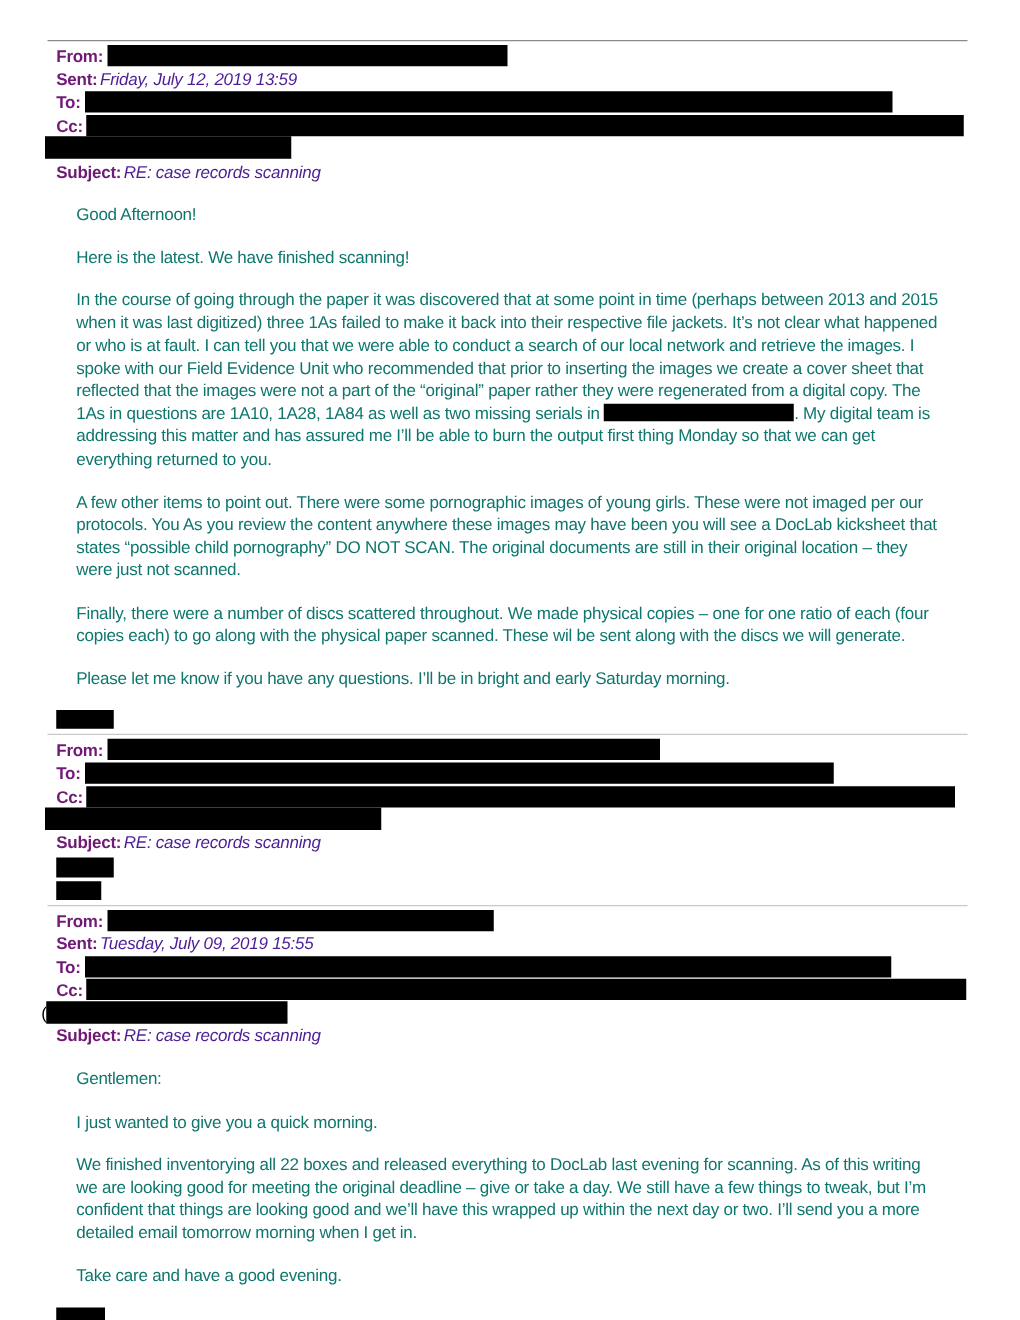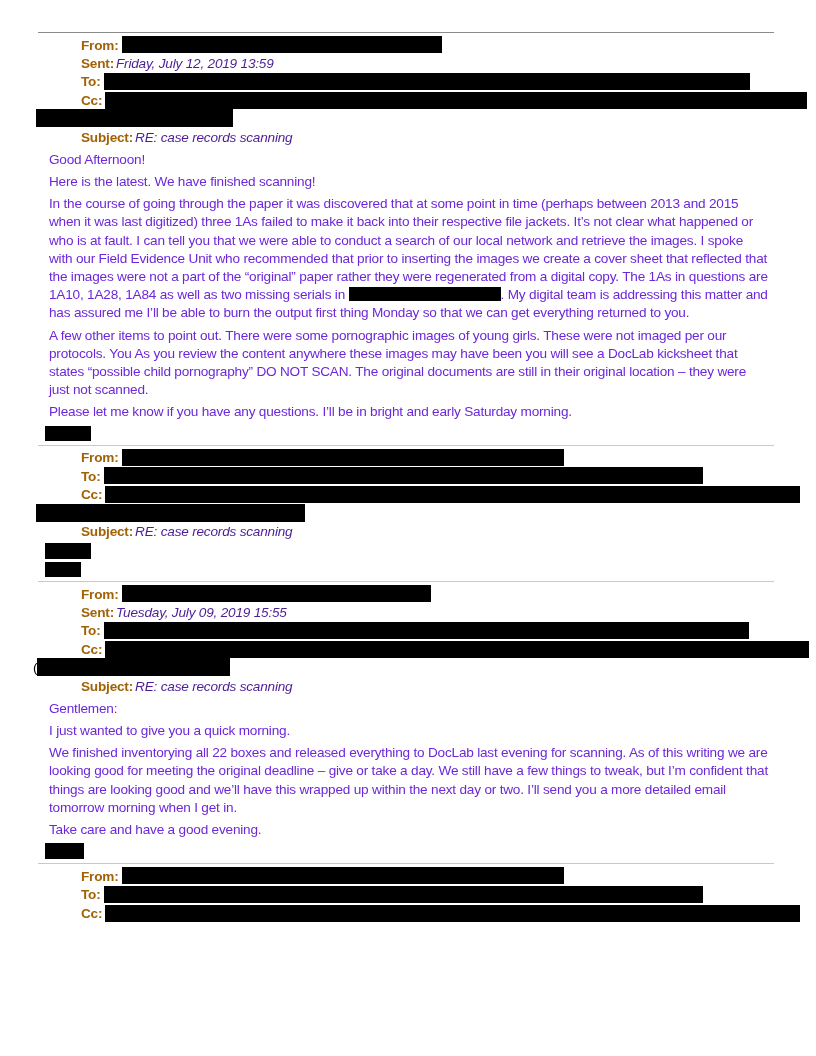--- a/index.html
+++ b/index.html
@@ -6,46 +6,47 @@
   .page{
     width:816px;height:1056px;background:#ffffff;box-sizing:border-box;
     padding:28px 44px 0 45px;overflow:hidden;color:#000;
     font-family:"Liberation Sans",sans-serif;font-size:13.6px;
     letter-spacing:-0.2px;line-height:18.2px;
   }
   .email{display:block;}
   .rule{height:0;border-top:1px solid #c9c9c9;margin:4px -2px 3px -7px;}
   .rule-top{border-top:1.5px solid #8a8a8a;}
   .hrow{white-space:nowrap;line-height:18.2px;}
-  .hlabel{font-weight:bold;color:#a16207;margin-left:36px;}
+  .hlabel{font-weight:bold;color:#701a75;}
   .hval{color:#4c1d95;margin-left:2px;font-style:italic;}
   .red{display:inline-block;background:#000;height:17px;vertical-align:-3.5px;margin-left:3px;}
   .hrow2{white-space:nowrap;line-height:18.2px;}
   .red2{height:18px;vertical-align:-4px;margin-left:0;margin-top:-1px;}
-  .bodyp{margin:4px;color:#6d28d9;}
+  .bodyp{margin:16px;color:#0f766e;}
   .inline-red{display:inline-block;background:#000;vertical-align:-2px;}
   .block-red{background:#000;margin:2px 0 3px 0;}
 </style>
 </head>
 <body>
 
 <div class="page">
   <div>
       <section class="email">
         <div class="rule rule-top"></div>
         <div class="hrow"><span class="hlabel">From:</span><span class="red" style="width:320px"></span></div>
         <div class="hrow"><span class="hlabel">Sent:</span><span class="hval">Friday, July 12, 2019 13:59</span></div>
         <div class="hrow"><span class="hlabel">To:</span><span class="red" style="width:646px"></span></div>
         <div class="hrow"><span class="hlabel">Cc:</span><span class="red" style="width:702px"></span></div>
         <div class="hrow2" style="margin-left:-9px"><span class="red red2" style="width:197px"></span></div>
         <div class="hrow"><span class="hlabel">Subject:</span><span class="hval">RE: case records scanning</span></div>
         <p class="bodyp"><span>Good Afternoon!</span></p>
         <p class="bodyp"><span>Here is the latest. We have finished scanning!</span></p>
         <p class="bodyp"><span>In the course of going through the paper it was discovered that at some point in time (perhaps between 2013 and 2015 when it was last digitized) three 1As failed to make it back into their respective file jackets. It’s not clear what happened or who is at fault. I can tell you that we were able to conduct a search of our local network and retrieve the images. I spoke with our Field Evidence Unit who recommended that prior to inserting the images we create a cover sheet that reflected that the images were not a part of the “original” paper rather they were regenerated from a digital copy. The 1As in questions are 1A10, 1A28, 1A84 as well as two missing serials in </span><span class="inline-red" style="width:152px;height:14px"></span><span>. My digital team is addressing this matter and has assured me I’ll be able to burn the output first thing Monday so that we can get everything returned to you.</span></p>
         <p class="bodyp"><span>A few other items to point out. There were some pornographic images of young girls. These were not imaged per our protocols. You As you review the content anywhere these images may have been you will see a DocLab kicksheet that states “possible child pornography” DO NOT SCAN. The original documents are still in their original location – they were just not scanned.</span></p>
+        <p class="bodyp"><span>Finally, there were a number of discs scattered throughout. We made physical copies – one for one ratio of each (four copies each) to go along with the physical paper scanned. These wil be sent along with the discs we will generate.</span></p>
         <p class="bodyp"><span>Please let me know if you have any questions. I’ll be in bright and early Saturday morning.</span></p>
         <div class="block-red" style="width:46px;height:15px"></div>
       </section>
       <section class="email">
         <div class="rule"></div>
         <div class="hrow"><span class="hlabel">From:</span><span class="red" style="width:442px"></span></div>
         <div class="hrow"><span class="hlabel">To:</span><span class="red" style="width:599px"></span></div>
         <div class="hrow"><span class="hlabel">Cc:</span><span class="red" style="width:695px"></span></div>
         <div class="hrow2" style="margin-left:-9px"><span class="red red2" style="width:269px"></span></div>
         <div class="hrow"><span class="hlabel">Subject:</span><span class="hval">RE: case records scanning</span></div>

